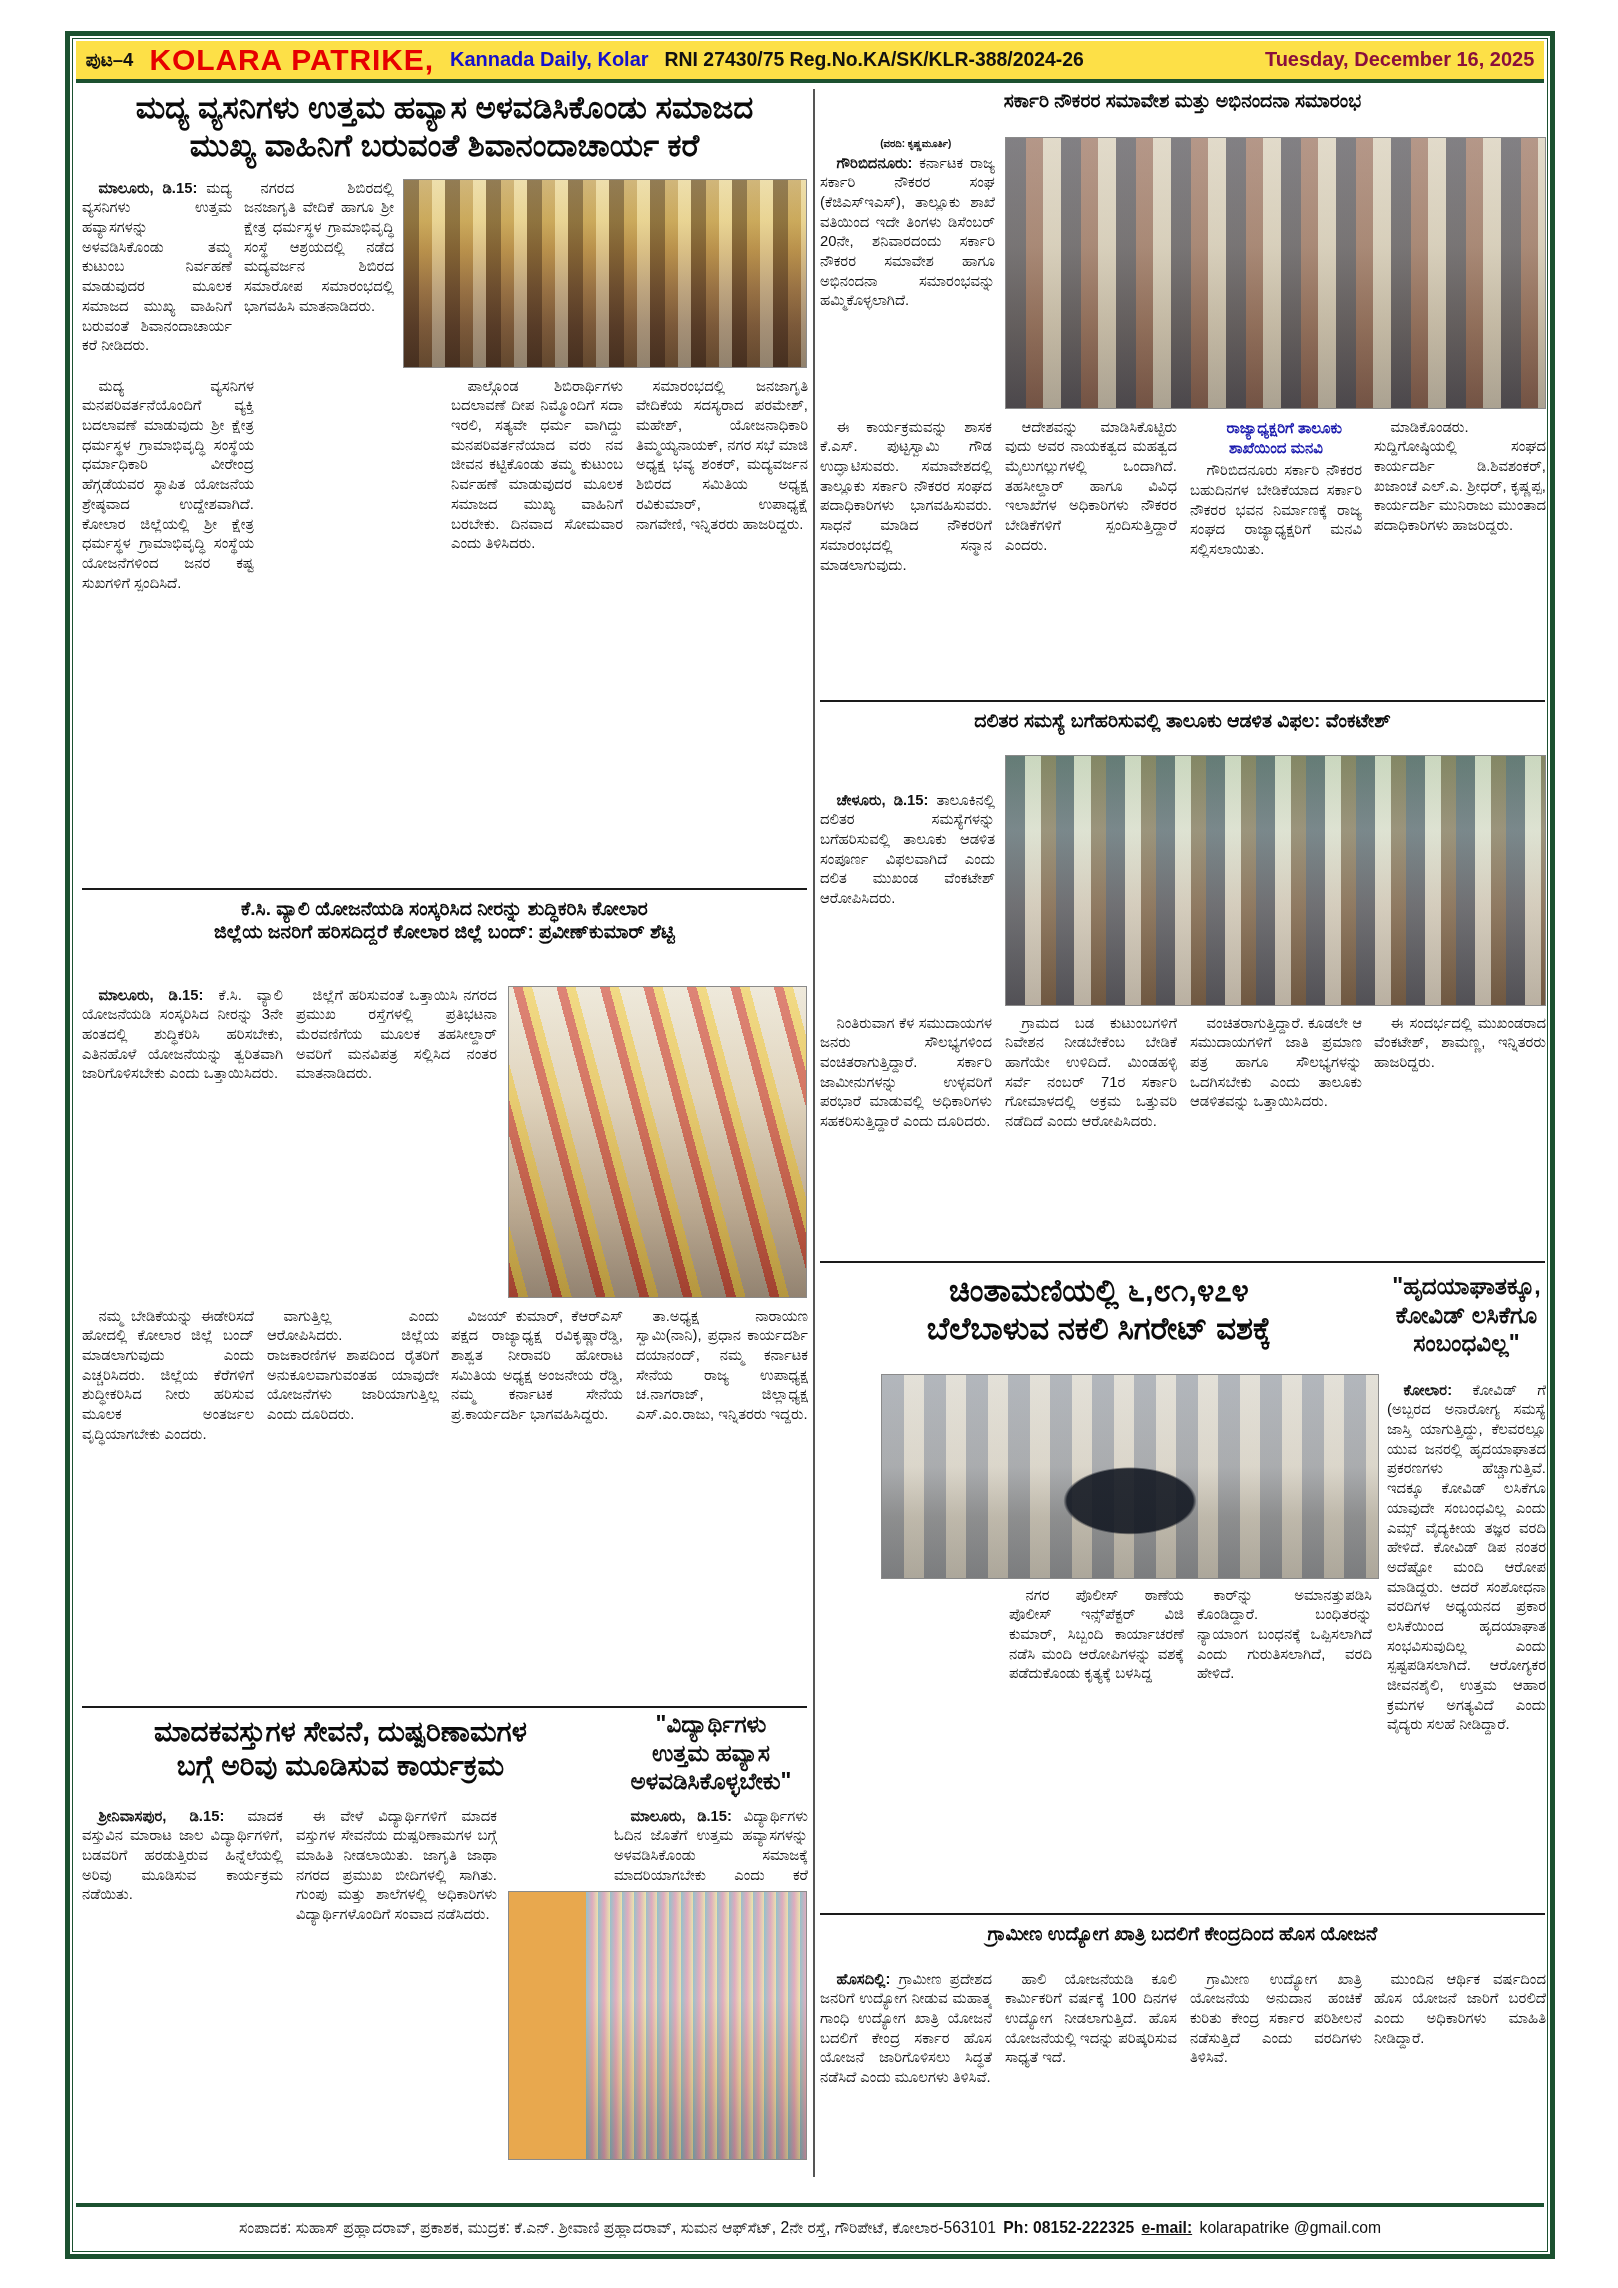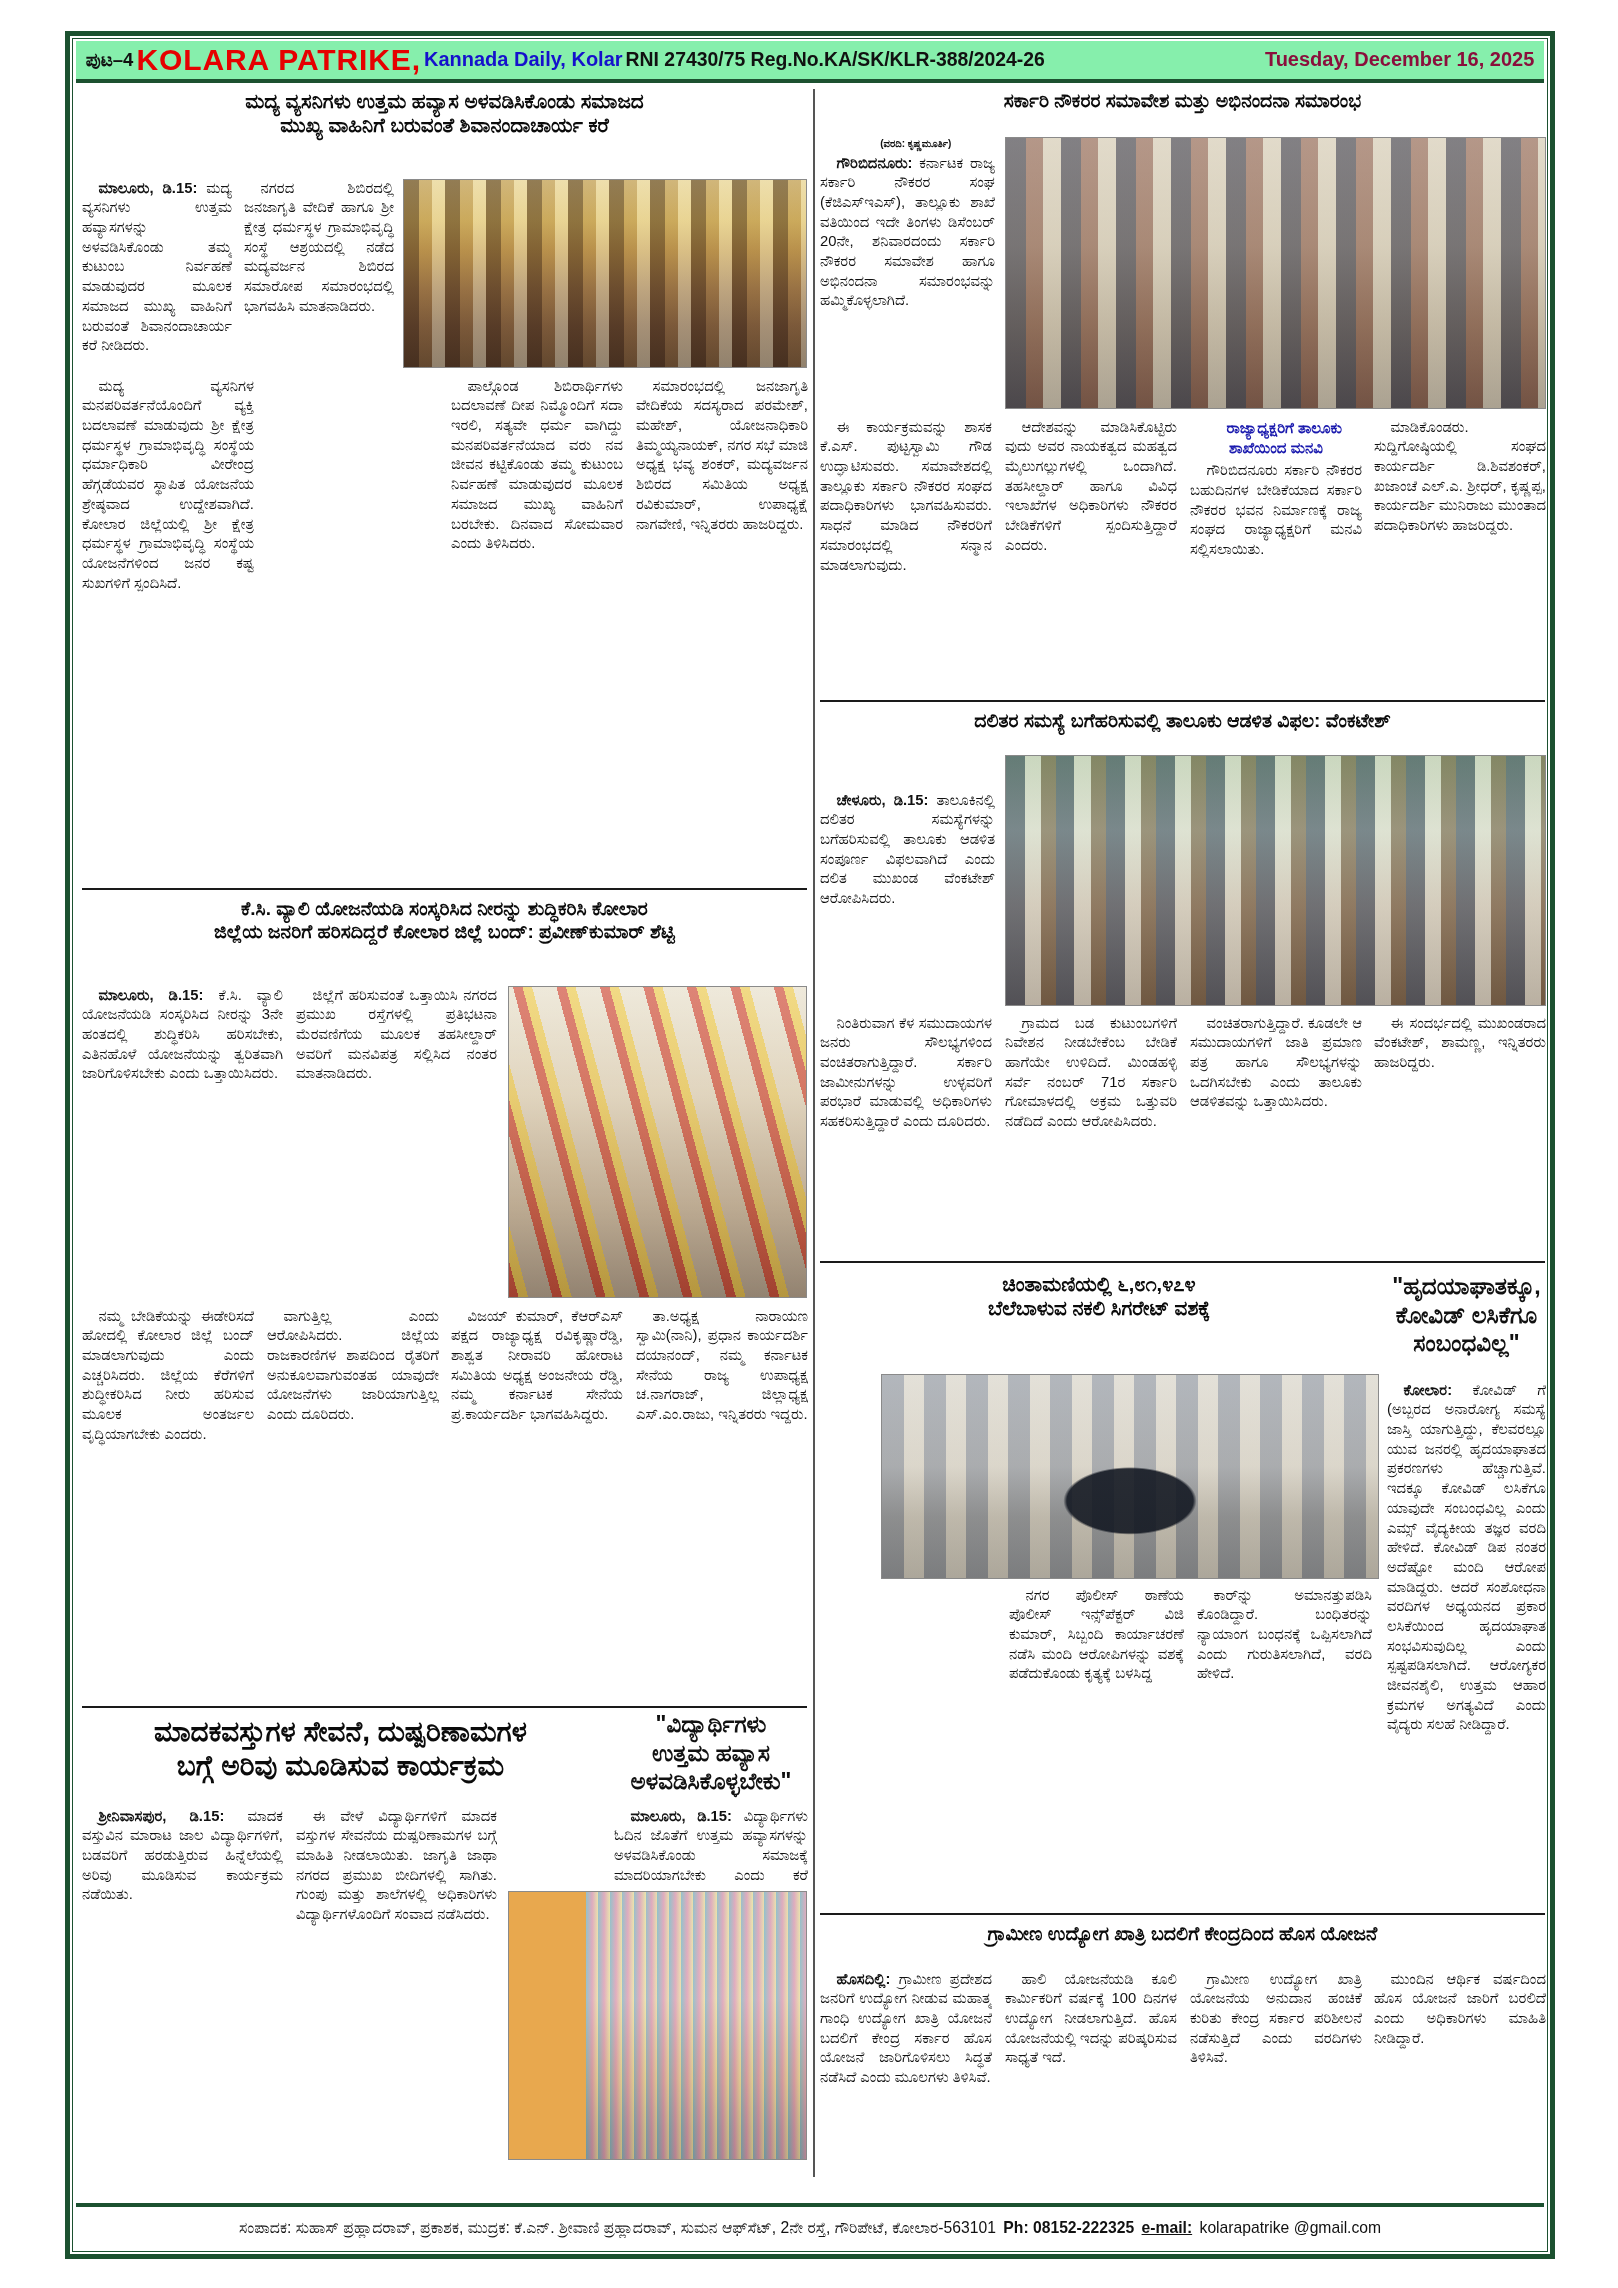--- a/index.html
+++ b/index.html
@@ -3,30 +3,30 @@
 <meta charset="utf-8">
 <style>
   html,body{margin:0;padding:0;background:#ffffff;}
   .sheet{position:relative;width:1619px;height:2289px;background:#fff;overflow:hidden;
          font-family:"Liberation Sans","DejaVu Sans",sans-serif;color:#111;}
   .frame{position:absolute;left:65px;top:31px;width:1490px;height:2228px;
          border:5.5px solid #1c5130;box-sizing:border-box;}
   .frame-inner{position:absolute;inset:1.8px;border:1.8px solid #1c5130;box-sizing:border-box;}
   .masthead{position:absolute;left:3.7px;right:3.7px;top:1.8px;height:42px;
             border-bottom:4.6px solid #1c5130;display:flex;align-items:center;
-            gap:3px;padding:0 9.2px;box-sizing:border-box;background:#86efac;}
+            gap:16px;padding:0 9.2px;box-sizing:border-box;background:#fde047;}
   .page-label{font-size:18.5px;font-weight:bold;color:#111;white-space:nowrap;}
   .brand{font-size:30px;font-weight:900;color:#e60000;letter-spacing:0.9px;white-space:nowrap;}
   .brand-sub{font-size:20px;color:#1511cc;font-weight:bold;white-space:nowrap;}
   .rni{font-size:19.4px;font-weight:bold;color:#111;white-space:nowrap;}
   .mast-date{margin-left:auto;font-size:20px;font-weight:bold;color:#8a0f3c;white-space:nowrap;}
   .content{position:absolute;left:9.2px;top:50px;width:1467px;height:2106px;}
   .abs{position:absolute;box-sizing:border-box;}
   h2.hl{margin:0;text-align:center;font-weight:900;color:#0b0b0b;line-height:1.22;}
-  .hl-xl{font-size:20px;}
+  .hl-xl{font-size:31px;}
   .hl-lg{font-size:19px;}
   .hl-md{font-size:28px;}
   .qhl{font-size:23px;font-weight:900;text-align:center;line-height:1.25;margin:0;}
   .body-col{font-size:14.8px;line-height:1.33;text-align:justify;overflow:hidden;
             word-break:break-word;}
   .body-col p{margin:0 0 3.7px 0;text-indent:16.6px;}
   .dl{font-weight:bold;}
   .byline{font-weight:bold;text-align:center;font-size:10px;margin:0 0 3.7px 0;}
   .bluehead{color:#1a1aae;font-weight:bold;text-align:center;font-size:15px;margin:3.7px 0;}
   .hr{position:absolute;height:1.8px;background:#1a1a1a;}

